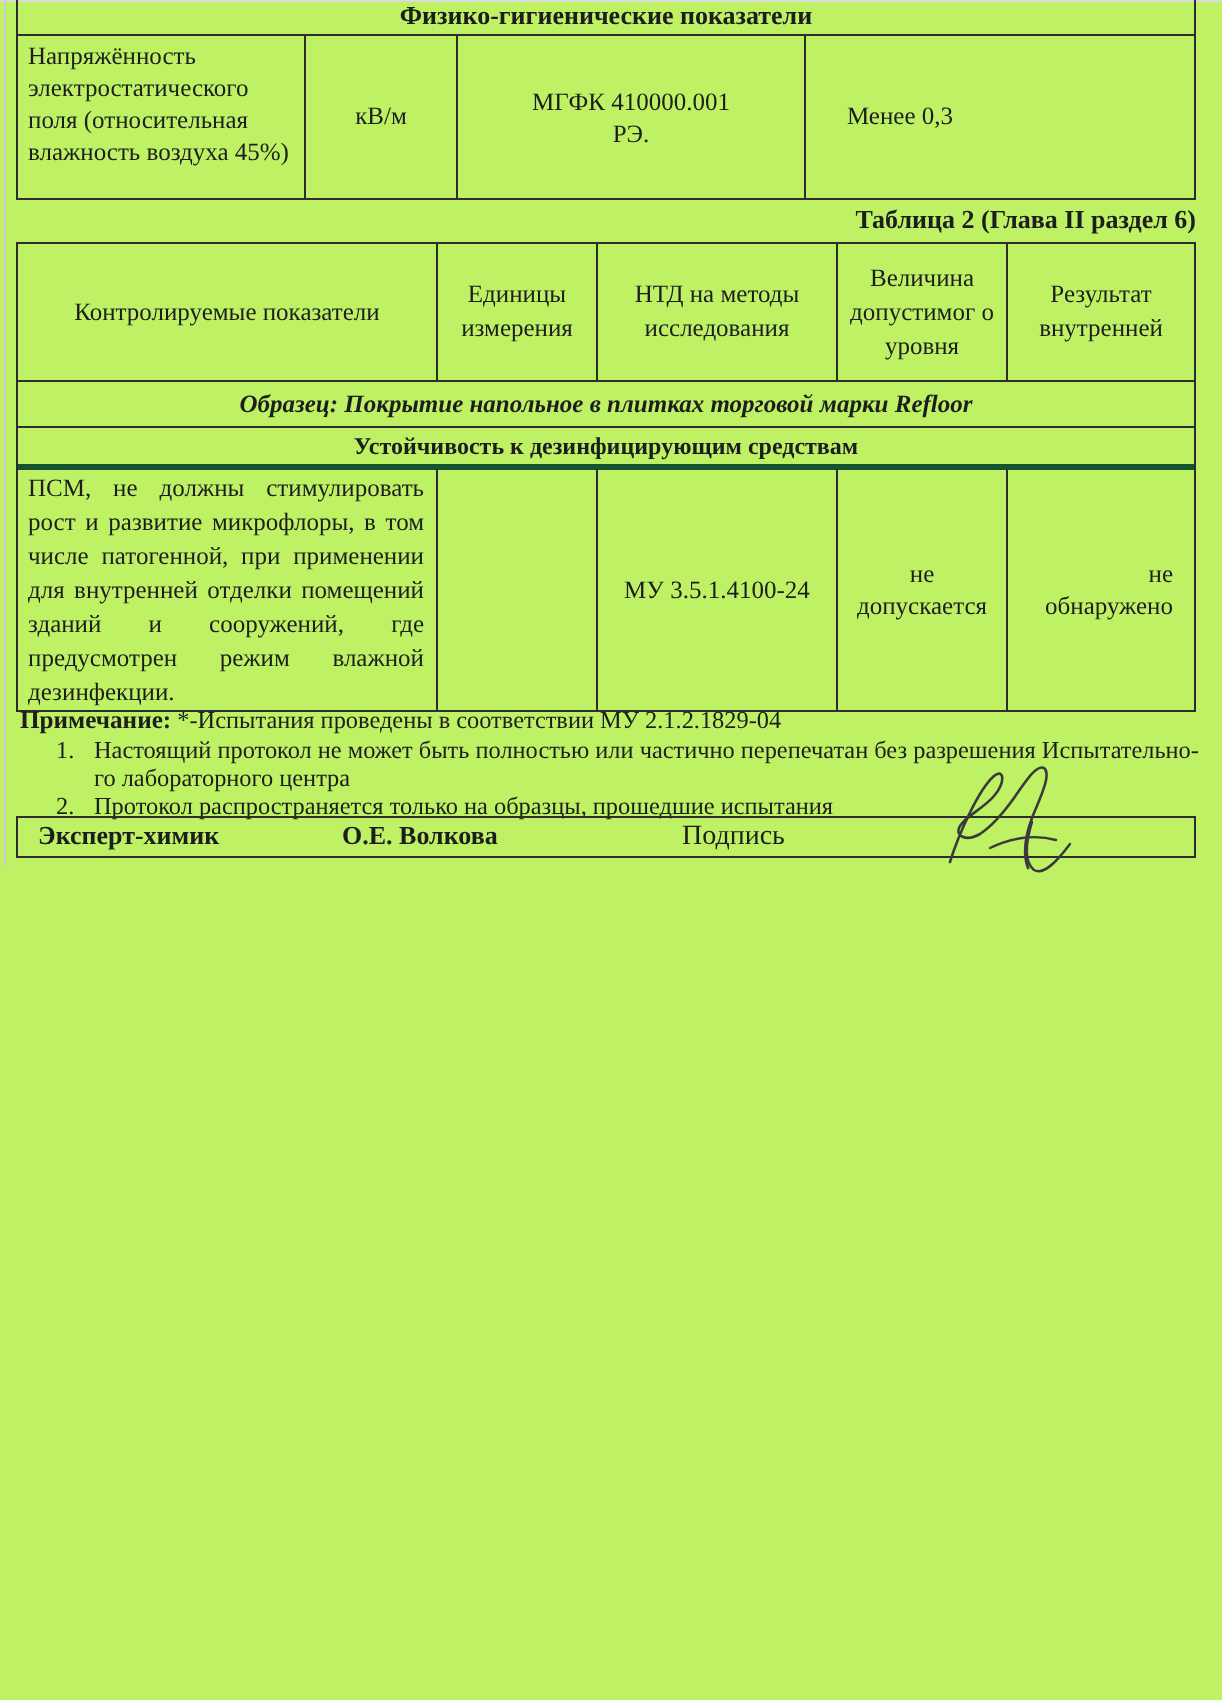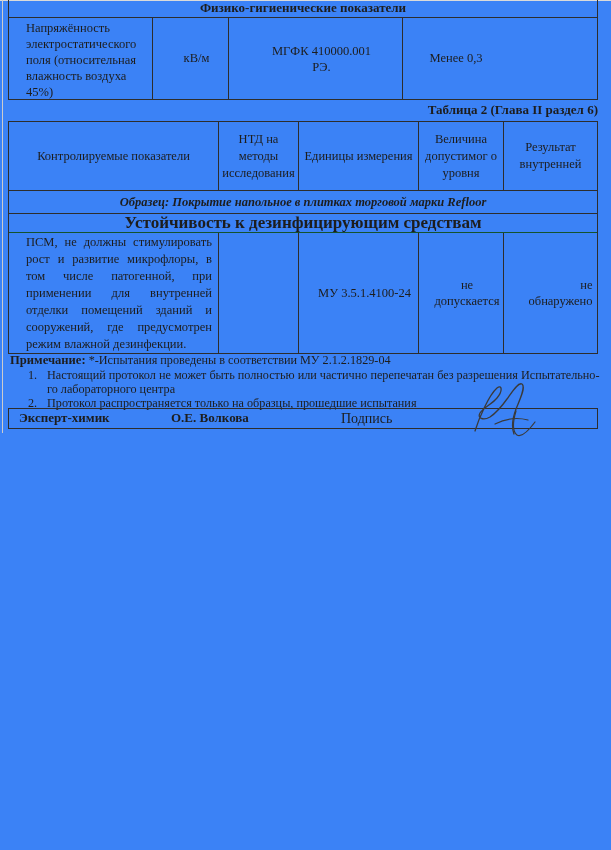--- a/index.html
+++ b/index.html
@@ -1,43 +1,43 @@
 <!DOCTYPE html>
 <html><head>
 <meta charset="utf-8">
 <style>
   html,body{margin:0;padding:0;background:#ffffff;}
   .page{
-    position:relative;width:611px;height:850px;background:#3b82f6;
+    position:relative;width:611px;height:850px;background:#bef264;
     font-family:"Liberation Serif","DejaVu Serif",serif;color:#1d1d1d;overflow:hidden;
   }
   .scan-edge-left{position:absolute;left:2px;top:0;width:1px;height:433px;background:#cccccc;}
   .scan-edge-top{position:absolute;left:0;top:0;width:611px;height:1px;background:#dadada;}
 
   
   .t1{position:absolute;left:8px;top:0;width:590px;border:1px solid #2d2d2d;border-top:none;box-sizing:border-box;}
   .t1-head{height:17px;border-bottom:1px solid #2d2d2d;text-align:center;font-weight:bold;font-size:13px;line-height:16px;overflow:hidden;}
   .t1-row{display:grid;grid-template-columns:144px 76px 174px 94px 1fr;height:81px;}
-  .cell{box-sizing:border-box;border-right:1px solid #2d2d2d;font-size:12.5px;overflow:hidden;margin-left:12px;}
+  .cell{box-sizing:border-box;border-right:1px solid #2d2d2d;font-size:12.5px;overflow:hidden;}
   .cell.last{border-right:none;text-align:right;}
   .c-center{display:flex;align-items:center;justify-content:center;text-align:center;}
   .t1-ind{line-height:16px;padding:2px 5px 0 5px;}
   .wrap-110{max-width:110px;line-height:16px;}
   .wrap-72{max-width:72px;line-height:16px;}
 
   
   .caption{position:absolute;top:102px;right:13px;font-weight:bold;font-size:13px;}
 
   
   .t2{position:absolute;left:8px;top:121px;width:590px;border:1px solid #2d2d2d;box-sizing:border-box;}
   .t2-headrow{display:grid;grid-template-columns:210px 80px 120px 85px 1fr;height:68px;border-bottom:1px solid #2d2d2d;}
   .th{display:flex;align-items:center;justify-content:center;text-align:center;font-size:12.5px;line-height:17px;border-right:1px solid #2d2d2d;box-sizing:border-box;padding:0 3px;}
   .th.last{border-right:none;}
   .sample-row{height:22px;border-bottom:1px solid #2d2d2d;text-align:center;font-weight:bold;font-style:italic;font-size:12.5px;line-height:22px;}
-  .group-row{height:18px;border-bottom:1px solid #14532d;text-align:center;font-weight:bold;font-size:17px;line-height:18px;}
+  .group-row{height:18px;border-bottom:3px solid #14532d;text-align:center;font-weight:bold;font-size:12px;line-height:18px;}
   .t2-datarow{display:grid;grid-template-columns:210px 80px 120px 85px 1fr;height:120px;}
   .t2-ind{line-height:17px;text-align:justify;padding:1px 6px 0 5px;}
 
   
   .notes{position:absolute;left:10px;top:352px;width:594px;font-size:12.2px;}
   .note-head{line-height:16px;}
   .note-label{font-weight:bold;font-size:12.6px;}
   .note-item{display:flex;line-height:13.6px;margin-top:1px;}
   .num{width:19px;margin-left:18px;flex:none;}
   .itext{width:556px;}
@@ -70,22 +70,22 @@
         <span>Менее 0,3</span>
       </div>
     </div>
   </div>
 
   <div class="caption">Таблица 2 (Глава II раздел 6)</div>
 
   <div class="t2">
     <div class="t2-headrow">
       <div class="th">Контролируемые показатели</div>
+      <div class="th">Единицы измерения</div>
       <div class="th">НТД на методы исследования</div>
-      <div class="th">Единицы измерения</div>
       <div class="th">Величина допустимог о уровня</div>
       <div class="th last">Результат внутренней</div>
     </div>
     <div class="sample-row">Образец: Покрытие напольное в плитках торговой марки Refloor</div>
     <div class="group-row">Устойчивость к дезинфицирующим средствам</div>
     <div class="t2-datarow">
       <div class="cell t2-ind">ПСМ, не должны стимулировать рост и развитие микрофлоры, в том числе патогенной, при применении для внутренней отделки помещений зданий и сооружений, где предусмотрен режим влажной дезинфекции.</div>
       <div class="cell c-center"></div>
       <div class="cell c-center">
         <span>МУ 3.5.1.4100-24</span>

